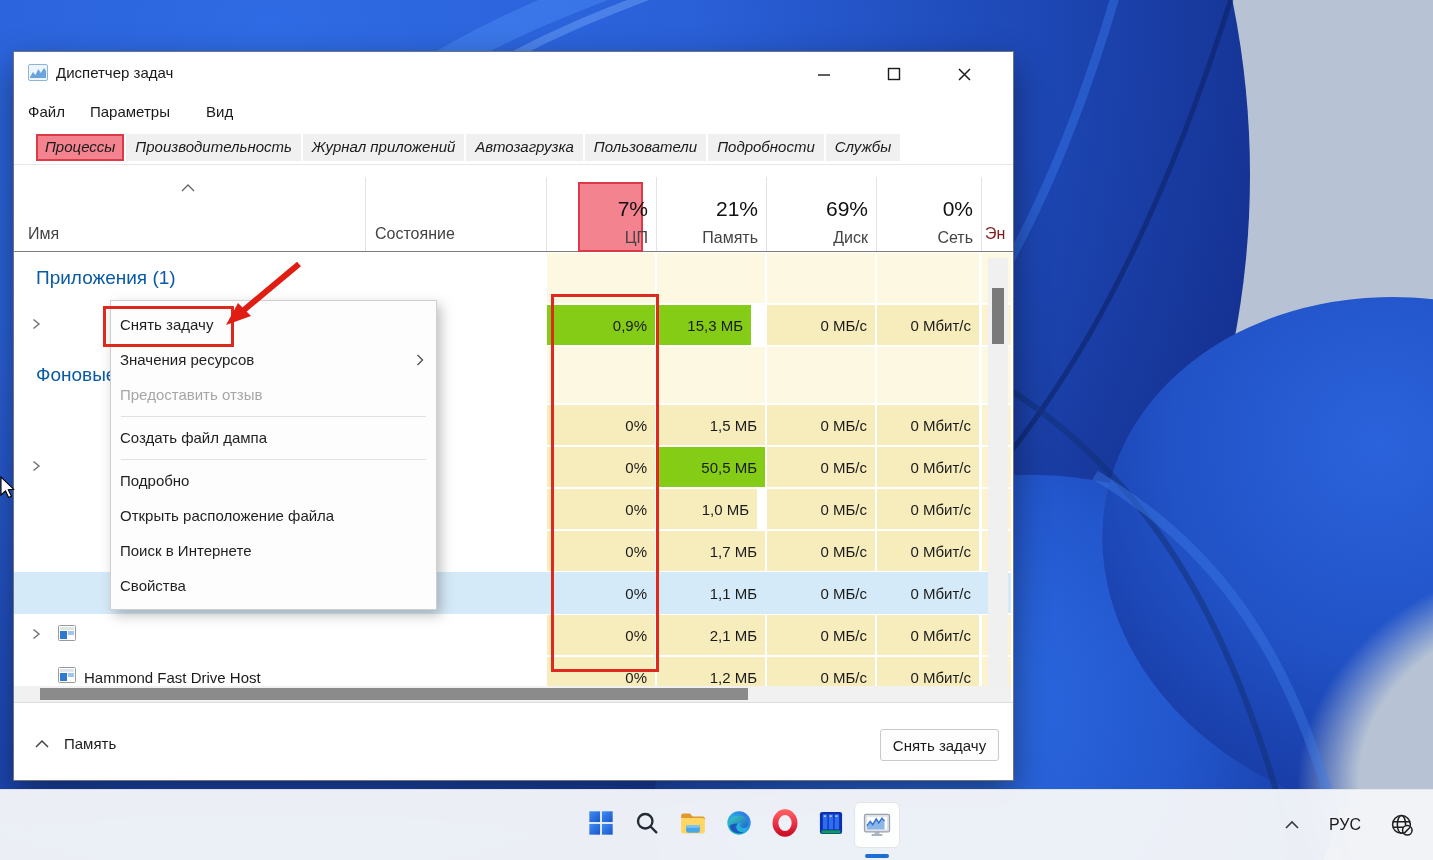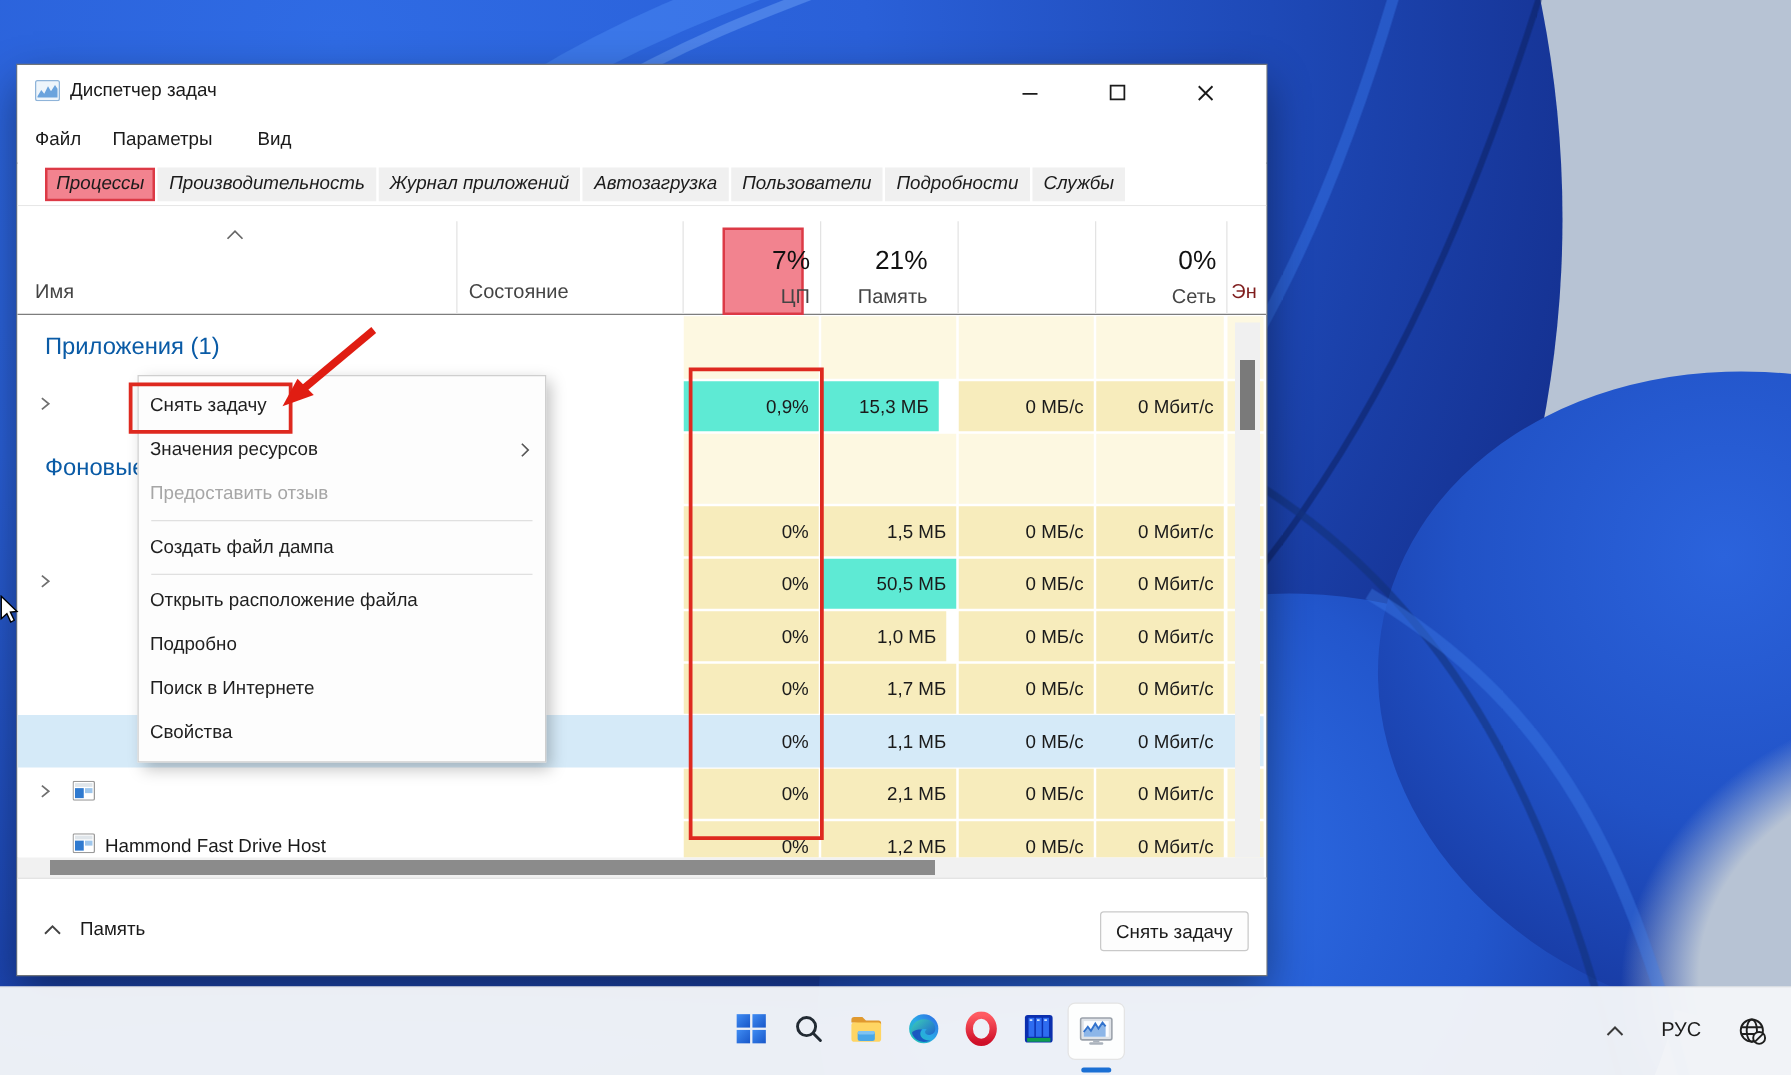--- a/index.html
+++ b/index.html
@@ -51,21 +51,21 @@
   
   .tbl{position:absolute;left:0;top:200px;width:997px;height:434px;overflow:hidden;background:#fff;}
   .trow{position:absolute;left:0;width:974px;}
   .trow.sel{background:#d5eaf8;}
   .grp{position:absolute;left:22px;top:50%;transform:translateY(-50%);font-size:19px;color:#0a5ba6;white-space:nowrap;}
   .rchev{position:absolute;left:16px;top:50%;transform:translateY(-50%);}
   .ric{position:absolute;left:44px;top:50%;transform:translateY(-50%);}
   .rlbl{position:absolute;left:70px;top:50%;transform:translateY(-50%);font-size:15px;color:#1a1a1a;white-space:nowrap;}
   .cell{position:absolute;top:1px;height:calc(100% - 2px);display:flex;align-items:center;justify-content:flex-end;
     padding-right:8px;box-sizing:border-box;font-size:15px;color:#1b1b1b;}
-  .heat-g{background:#fdf8e1}.heat-0{background:#fbf3d0}.heat-1{background:#f7ecbc}.heat-2{background:#5eead4}.heat-sel{background:#d5eaf8}
+  .heat-g{background:#fdf8e1}.heat-0{background:#fbf3d0}.heat-1{background:#f7ecbc}.heat-2{background:#84cc16}.heat-sel{background:#d5eaf8}
   
   .vscroll{position:absolute;left:974px;top:206px;width:20px;height:428px;background:#f0f0f0;}
   .vthumb{position:absolute;left:4px;top:30px;width:12px;height:56px;background:#7a7a7a;}
   .hscroll{position:absolute;left:0;top:634px;width:997px;height:16px;background:#f1f1f1;}
   .hthumb{position:absolute;left:26px;top:2px;width:708px;height:12px;background:#8b8b8b;}
   
   .statusbar{position:absolute;left:0;top:650px;width:100%;height:78px;background:#fff;border-top:1px solid #dcdcdc;box-sizing:border-box;}
   .less{position:absolute;left:20px;top:32px;display:flex;align-items:center;gap:14px;font-size:15px;color:#1a1a1a;}
   .endtask-btn{position:absolute;left:866px;top:26px;width:119px;height:32px;background:#fdfdfd;border:1px solid #c9c9c9;border-radius:3px;
     font-size:15px;color:#1a1a1a;display:flex;align-items:center;justify-content:center;font-family:inherit;}
@@ -155,23 +155,27 @@
       <div class="colsep" style="left: 752px;"></div>
       <div class="colsep" style="left: 862px;"></div>
       <div class="colsep" style="left: 967px;"></div>
       <div class="chd-name">Имя</div>
       <div class="chd-status">Состояние</div>
       <div class="hd-annot"></div>
       <div class="chd-val over" style="left: 534px;">
         <span class="pct">7%</span>
         <span class="lbl">ЦП</span>
       </div>
-      <div class="chd-val over" style="left: 628px; margin-top: 32px;">
+      <div class="chd-val over" style="left: 644px; margin-top: 32px;">
         <span class="pct">21%</span>
         <span class="lbl">Память</span>
+      </div>
+      <div class="chd-val over" style="left: 754px;">
+        <span class="pct">69%</span>
+        <span class="lbl">Диск</span>
       </div>
       <div class="chd-val over" style="left: 859px;">
         <span class="pct">0%</span>
         <span class="lbl">Сеть</span>
       </div>
       <div class="chd-en">Эн</div>
     </div>
 
   <div class="tbl" id="tbl">
       <div class="trow" style="top: 0px; height: 52px;">
@@ -289,22 +293,22 @@
 
   <div class="ctxmenu" id="ctxmenu">
       <div class="mi">Снять задачу</div>
       <div class="mi">Значения ресурсов<svg class="sub" width="8" height="13">
           <path d="M1.5 1.5 L6.5 6.5 L1.5 11.5" fill="none" stroke="#555" stroke-width="1.4"></path>
         </svg></div>
       <div class="mi dis">Предоставить отзыв</div>
       <div class="msep"></div>
       <div class="mi">Создать файл дампа</div>
       <div class="msep"></div>
+      <div class="mi">Подробно</div>
       <div class="mi">Открыть расположение файла</div>
-      <div class="mi">Подробно</div>
       <div class="mi">Поиск в Интернете</div>
       <div class="mi">Свойства</div>
     </div>
 
   <div class="box-cpu"></div>
   <div class="box-item"></div>
   <svg class="arrow-svg" viewBox="0 0 999 728">
     <line x1="285" y1="212" x2="230" y2="258" stroke="#e01d12" stroke-width="6"></line>
     <polygon points="212,273 237,264 224,251" fill="#e01d12"></polygon>
   </svg>

